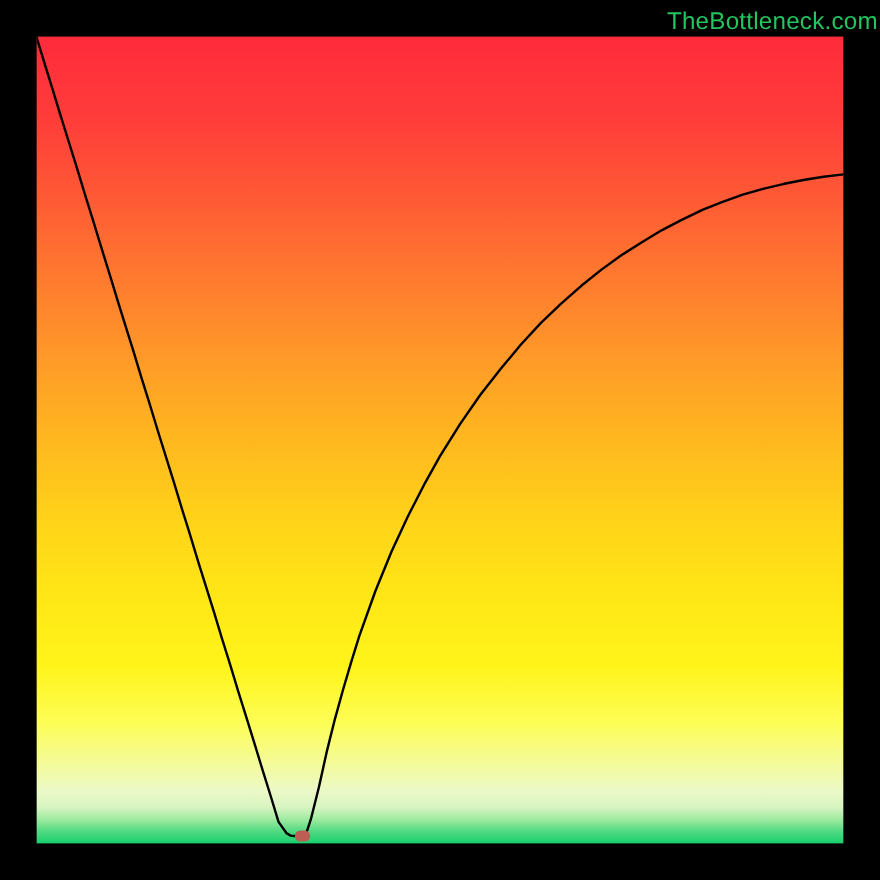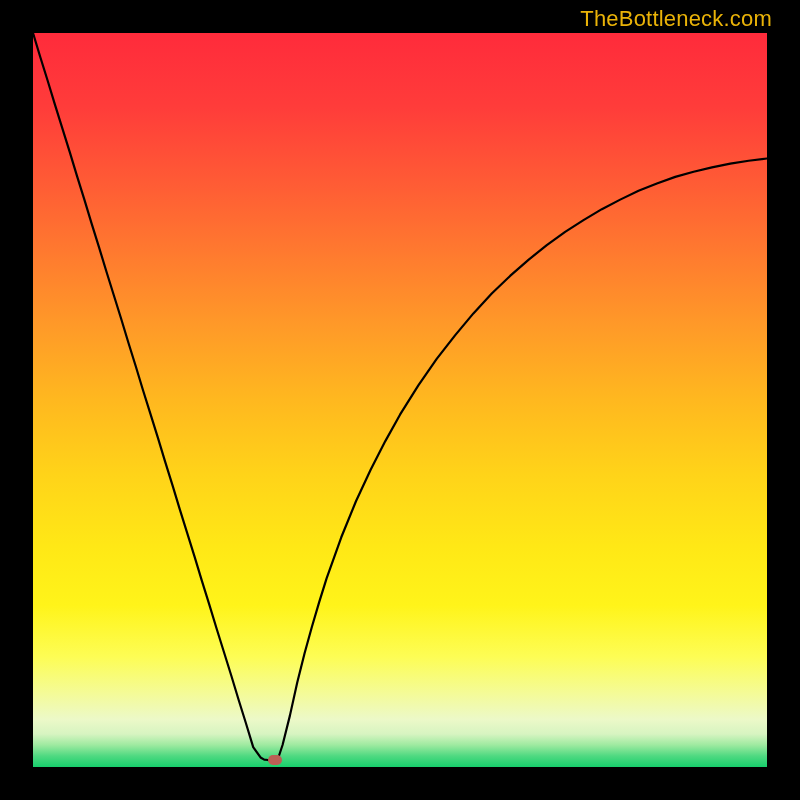--- a/index.html
+++ b/index.html
@@ -45,22 +45,22 @@
   .marker {
     position: absolute;
     width: 14px;
     height: 10px;
     border-radius: 5px;
     transform: translate(-50%, -50%);
   }
   .watermark {
     position: absolute;
     top: 6px;
-    right: 28px;
-    color: #eab308;
+    right: 2px;
+    color: #22c55e;
     font-size: 22px;
     letter-spacing: 0.2px;
     font-weight: 400;
   }
 </style>
 </head>
 <body>
 
 <div class="frame">
   <div class="watermark">TheBottleneck.com</div>

